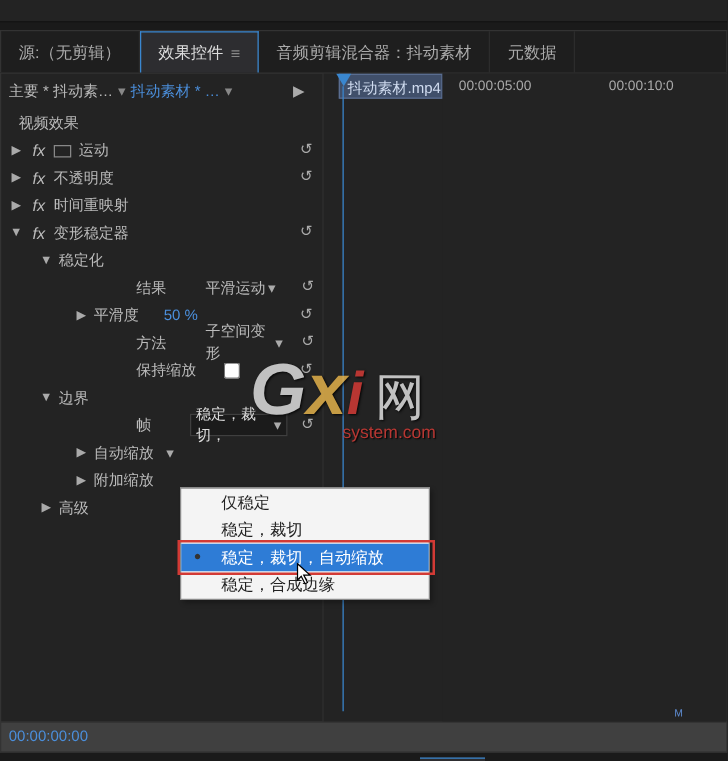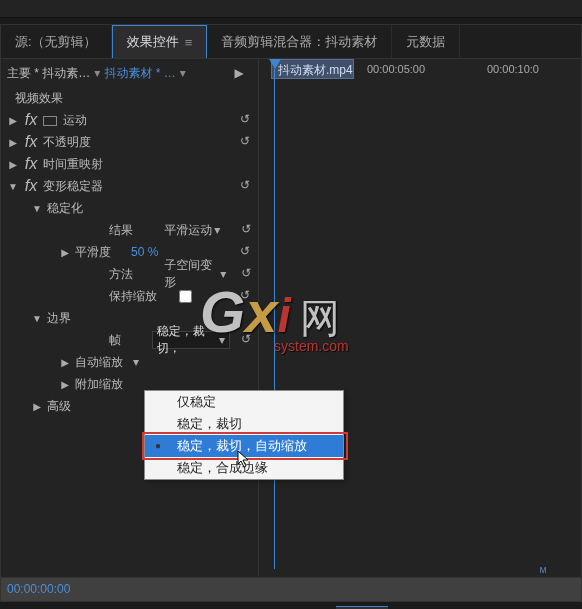--- a/index.html
+++ b/index.html
@@ -81,21 +81,21 @@
     align-items: center;
     height: 22px;
     padding-left: 6px;
     gap: 4px;
   }
   .fx-row.section { color: #ddd; }
   .tw { width: 12px; text-align: center; color: #aaa; font-size: 10px; cursor: pointer; }
   .fx-badge {
     width: 16px; height: 14px;
     display: inline-flex; align-items:center; justify-content:center;
-    font-size: 16px; font-style: italic; color: #bbb;
+    font-size: 13px; font-style: italic; color: #bbb;
   }
   .motion-icon {
     width: 16px; height: 12px; display: inline-block; position: relative;
   }
   .motion-icon::before { content:""; position:absolute; left:0; top:2px; width:12px; height:8px; border:1px solid #888; }
   .fx-name { color: #bbb; }
   .reset-col {
     margin-left: auto;
     width: 26px;
     text-align: center;

